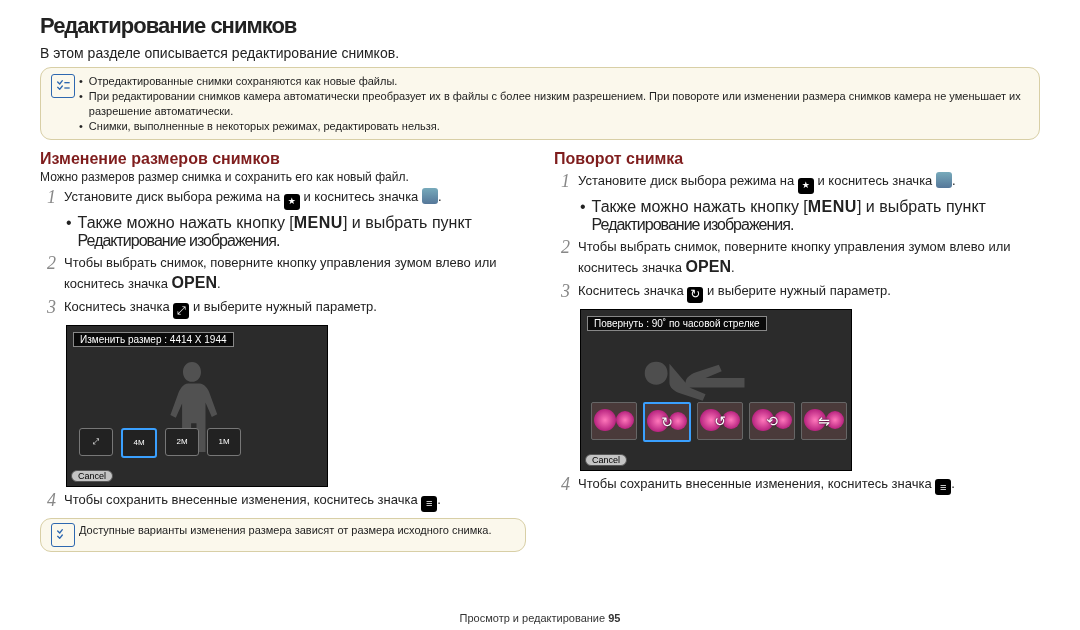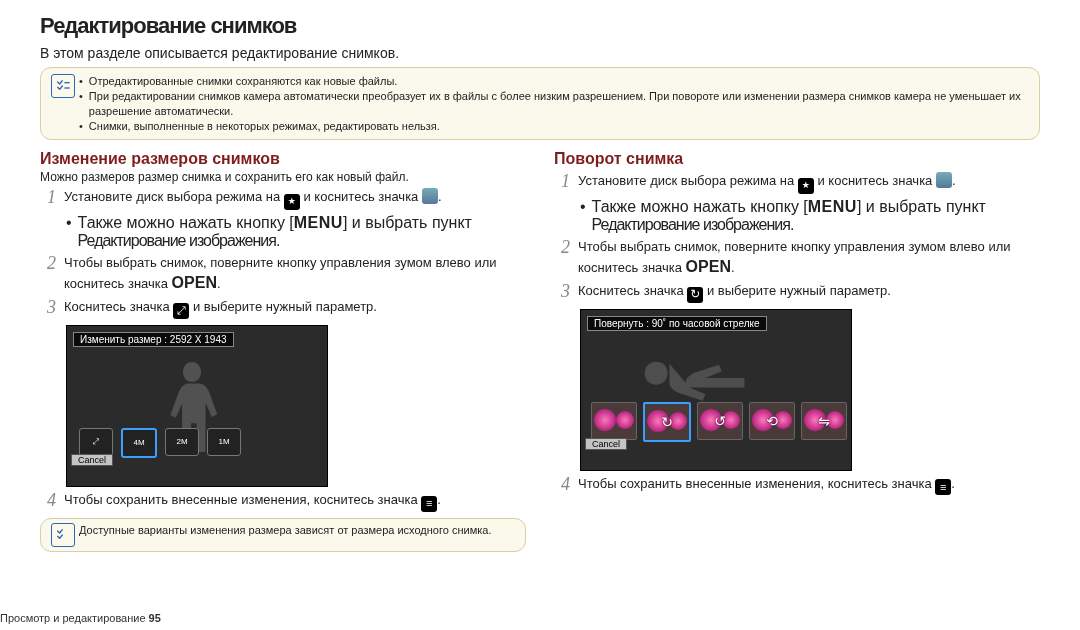--- a/index.html
+++ b/index.html
@@ -28,35 +28,35 @@
   .inline-icon.edit{background:linear-gradient(#7ab,#579);}
   .inline-icon.resize::after{content:"⤢";font-size:11px}
   .inline-icon.rotate{background:#000}
   .inline-icon.rotate::after{content:"↻";font-size:12px}
   .inline-icon.save::after{content:"≡";font-size:11px}
   .menu-key{font-weight:bold;font-family:Arial;letter-spacing:.5px}
   .open-key{font-weight:bold;font-size:16px}
   .screen{width:260px;height:160px;background:#2b2b2b;border:1px solid #000;margin:6px 0 4px 26px;position:relative;overflow:hidden}
   .screen.w270{width:270px}
   .cap{position:absolute;left:6px;top:6px;background:rgba(0,0,0,.75);color:#fff;border:1px solid #888;border-radius:0;font-size:10px;padding:1px 6px}
-  .cancel{position:absolute;left:4px;bottom:20px;background:#c4c4c4;color:#000;border:1px solid #555;font-size:9px;padding:0 6px;border-radius:0}
+  .cancel{position:absolute;left:4px;bottom:4px;background:#c4c4c4;color:#000;border:1px solid #555;font-size:9px;padding:0 6px;border-radius:6px}
   .size-row{position:absolute;left:12px;bottom:28px;display:flex;gap:8px}
   .size-btn{width:32px;height:26px;background:#222;border:1px solid #777;border-radius:3px;color:#fff;font-size:8px;display:flex;align-items:center;justify-content:center}
   .size-btn.sel{border:2px solid #3aa0ff}
   .sil{position:absolute;left:80px;top:26px;width:90px;height:110px;opacity:.6}
   .sil svg{width:100%;height:100%}
   .thumb-row{position:absolute;left:10px;bottom:28px;display:flex;gap:6px}
   .thumb{width:44px;height:36px;border:1px solid #666;background:#4a3a3a;position:relative;border-radius:2px;overflow:hidden}
   .thumb.sel{border:2px solid #3aa0ff}
   .thumb .blob{position:absolute;width:22px;height:22px;border-radius:50%;background:radial-gradient(#f7b,#906);}
   .thumb .b1{left:2px;top:6px}
   .thumb .b2{right:2px;top:8px;width:18px;height:18px}
   .thumb .arrow{position:absolute;left:50%;top:50%;transform:translate(-50%,-50%);color:#fff;font-size:14px;text-shadow:0 0 2px #000}
   .sil2{position:absolute;left:40px;top:30px;width:190px;height:70px;opacity:.55}
-  .footer{position:absolute;left:0;right:0;bottom:6px;font-size:11px;color:#333}
+  .footer{position:absolute;left:0;right:0;bottom:6px;text-align:center;font-size:11px;color:#333}
   .garble{letter-spacing:-1px;color:#222}
 </style>
 </head>
 <body>
 
 <div class="page">
 
   <div class="title garble">Редактирование снимков</div>
   <div class="intro">В этом разделе описывается редактирование снимков.</div>
 
@@ -101,21 +101,21 @@
         <div class="num">2</div>
         <div class="step-body"><span>Чтобы выбрать снимок, поверните кнопку управления зумом влево или коснитесь значка </span><span class="open-key">OPEN</span><span>.</span></div>
       </div>
 
       <div class="step">
         <div class="num">3</div>
         <div class="step-body"><span>Коснитесь значка </span><span class="inline-icon resize"></span><span> и выберите нужный параметр.</span></div>
       </div>
 
       <div class="screen">
-        <div class="cap">Изменить размер : 2592 X 1943</div>
+        <div class="cap">Изменить размер : 4414 X 1944</div>
         <div class="sil">
           <svg viewBox="0 0 100 120">
               <path fill="#6b6b6b" d="M50 10c6 0 10 5 10 11s-4 11-10 11-10-5-10-11 4-11 10-11zm-8 24h16c6 0 10 6 12 12l8 22-6 3-7-16v55h-10V78h-6v33H39V56l-7 16-6-3 8-22c2-6 6-13 12-13z"></path>
             </svg>
         </div>
         <div class="size-row">
           <div class="size-btn">⤢</div>
           <div class="size-btn sel">4M</div>
           <div class="size-btn">2M</div>
           <div class="size-btn">1M</div>

